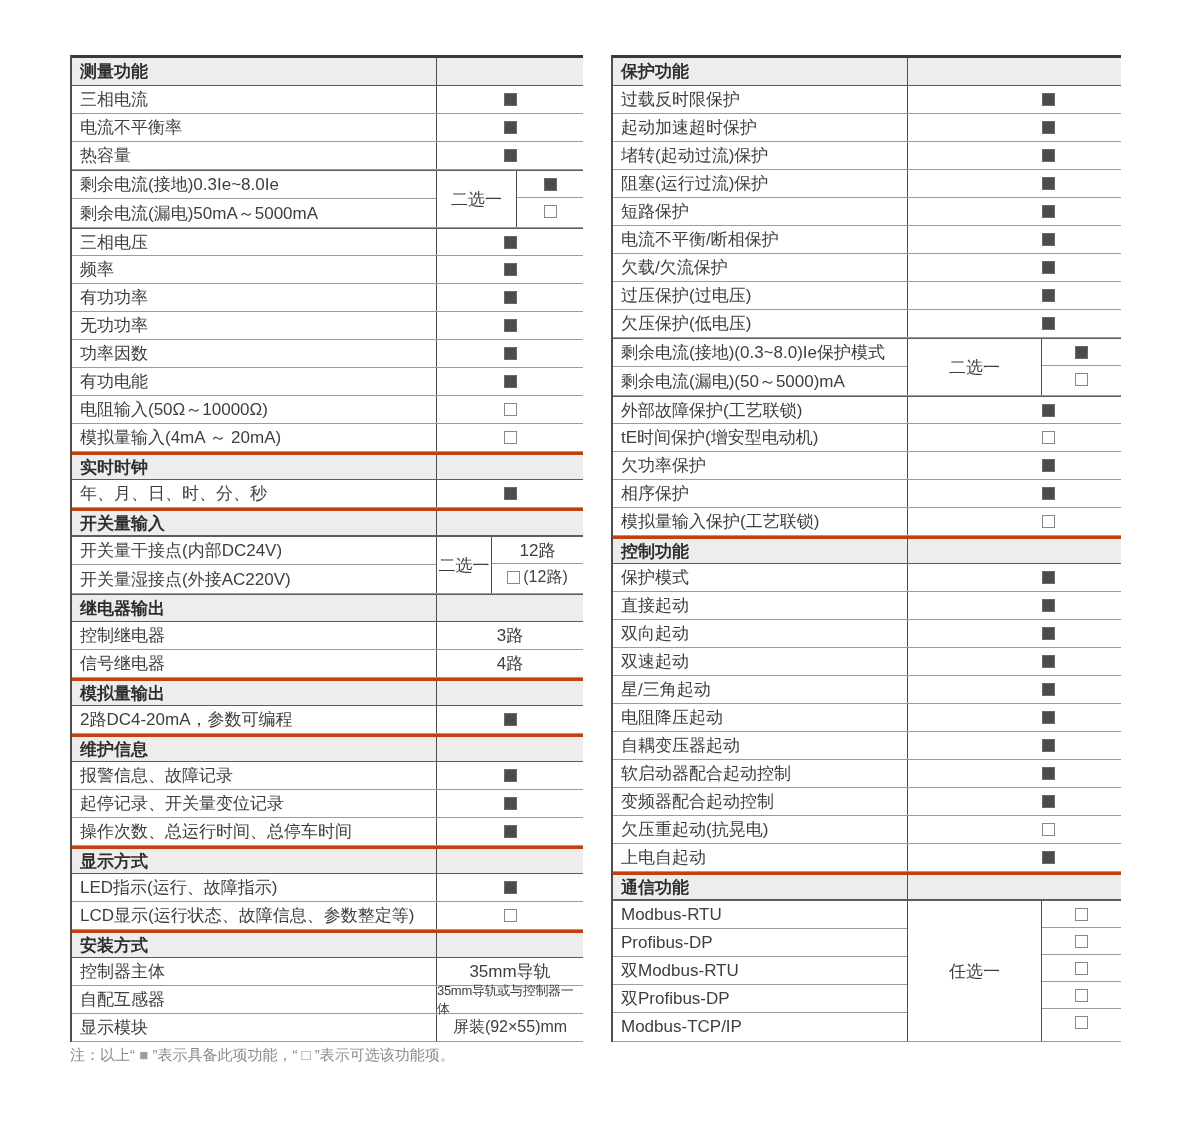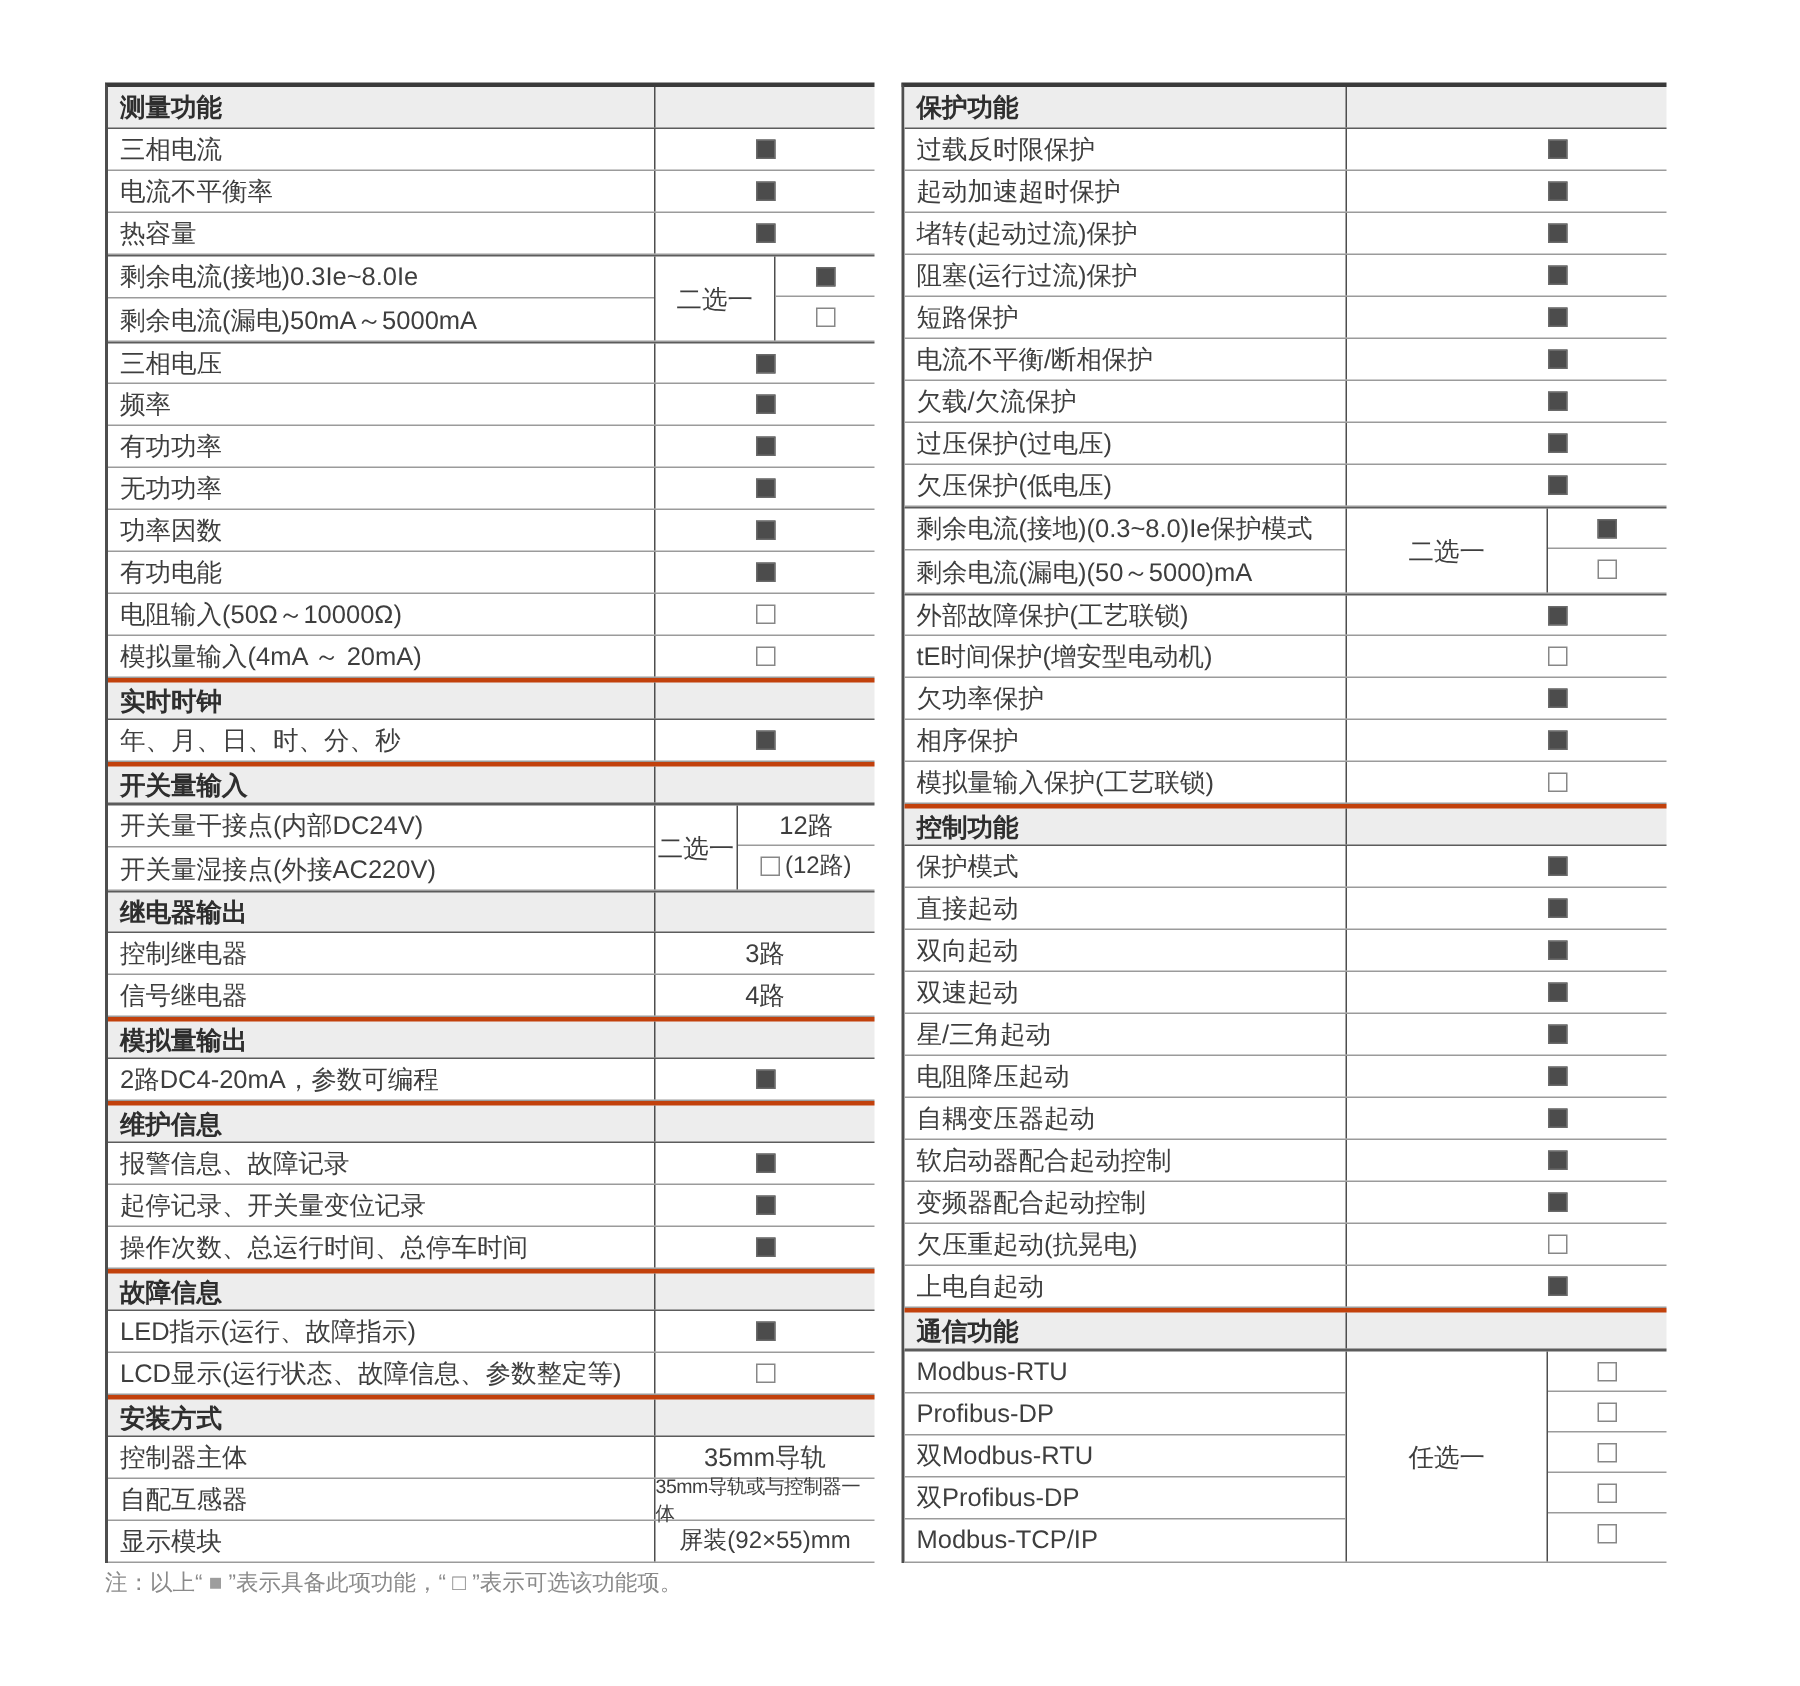--- a/index.html
+++ b/index.html
@@ -1,18 +1,18 @@
 <!DOCTYPE html>
 <html><head>
 <meta charset="utf-8">
 <style>
   html,body{margin:0;padding:0;background:#ffffff;}
   body{width:1200px;height:1124px;position:relative;overflow:hidden;
        font-family:"Liberation Sans","DejaVu Sans",sans-serif;color:#3e3e3e;}
-  .tables{position:absolute;left:70px;top:55px;display:flex;gap:18px;align-items:flex-start;}
+  .tables{position:absolute;left:70px;top:55px;display:flex;gap:28px;align-items:flex-start;}
   .spec-table{border-top:3px solid #3a3a3a;border-left:2px solid #4e4e4e;box-sizing:border-box;background:#fff;}
   .t-left{width:513px;}
   .t-right{width:510px;}
 
   .row{display:flex;height:28px;align-items:stretch;border-bottom:1px solid #9b9b9b;box-sizing:border-box;}
   .row.section{background:#ededed;border-top:3px solid #c2410c;border-bottom:1px solid #5c5c5c;}
   .spec-table > .row:first-child{border-top:none;}
 
   .cl{display:flex;align-items:center;padding-left:8px;box-sizing:border-box;
       border-right:1px solid #4e4e4e;font-size:17px;white-space:nowrap;}
@@ -278,21 +278,21 @@
       <div class="row">
         <div class="cl">
           <span>操作次数、总运行时间、总停车时间</span>
         </div>
         <div class="cv">
           <span class="sq filled"></span>
         </div>
       </div>
       <div class="row section">
         <div class="cl">
-          <span>故障信息</span>
+          <span>显示方式</span>
         </div>
         <div class="cv"></div>
       </div>
       <div class="row">
         <div class="cl">
           <span>LED指示(运行、故障指示)</span>
         </div>
         <div class="cv">
           <span class="sq filled"></span>
         </div>

